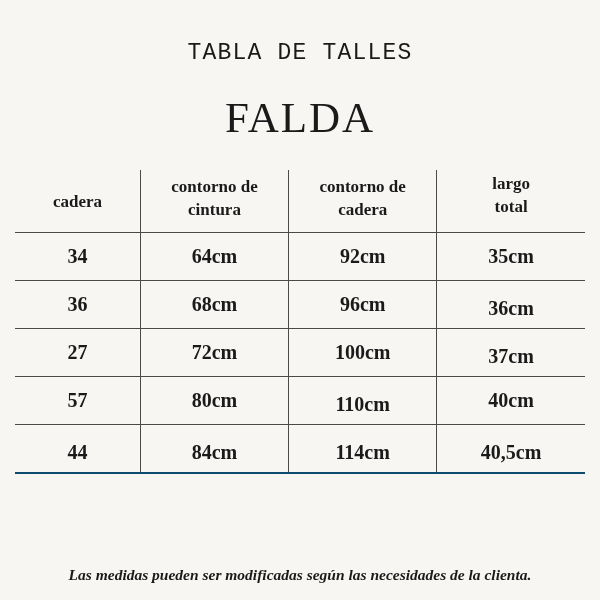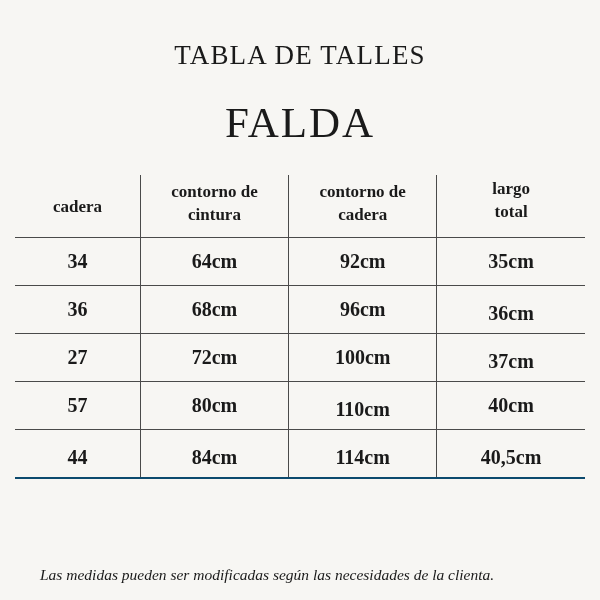--- a/index.html
+++ b/index.html
@@ -19,24 +19,24 @@
     width: 600px;
     height: 600px;
     box-sizing: border-box;
     padding: 0;
   }
   .titles {
     text-align: center;
     padding-top: 40px;
   }
   .title-small {
-    font-size: 27px;
+    font-size: 23px;
     letter-spacing: 1.2px;
     font-weight: 400;
-    font-family: Liberation Serif, serif;
+    font-family: Liberation Mono, monospace;
   }
   .title-large {
     font-size: 43px;
     letter-spacing: 2px;
     font-weight: 400;
     margin-top: 27px;
     font-family: "Liberation Serif", serif;
   }
   table.size-table {
     width: 570px;
@@ -78,27 +78,28 @@
 
   
   .jitter-up { position: relative; top: -3px; text-align: right; }
   .jitter-down { position: relative; top: 4px; }
 
   .footnote {
     position: absolute;
     left: 0;
     right: 0;
     bottom: 14px;
-    text-align: left;
+    text-align: center;
     font-size: 15.5px;
     font-style: italic;
     line-height: 1.45;
     padding: 0 40px;
     box-sizing: border-box;
     font-family: "Liberation Serif", serif;
+    font-weight: bold;
   }
 </style>
 </head>
 <body>
 
 <div class="page">
 
   <div class="titles">
     <div class="title-small">TABLA DE TALLES</div>
     <div class="title-large">FALDA</div>

